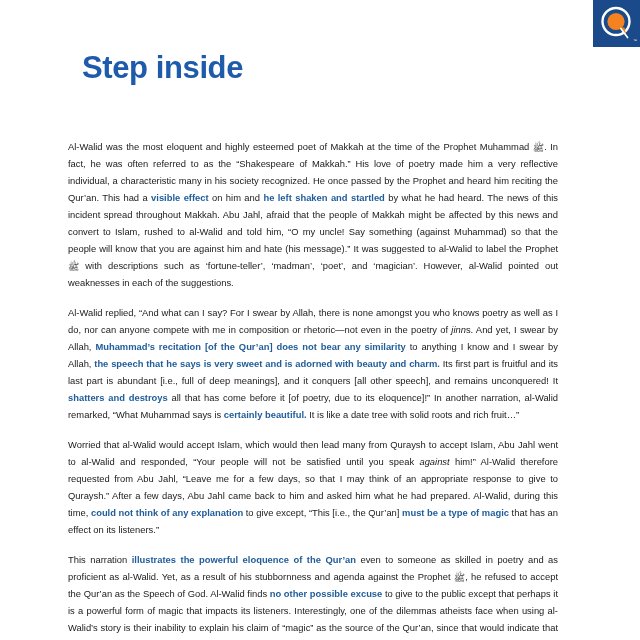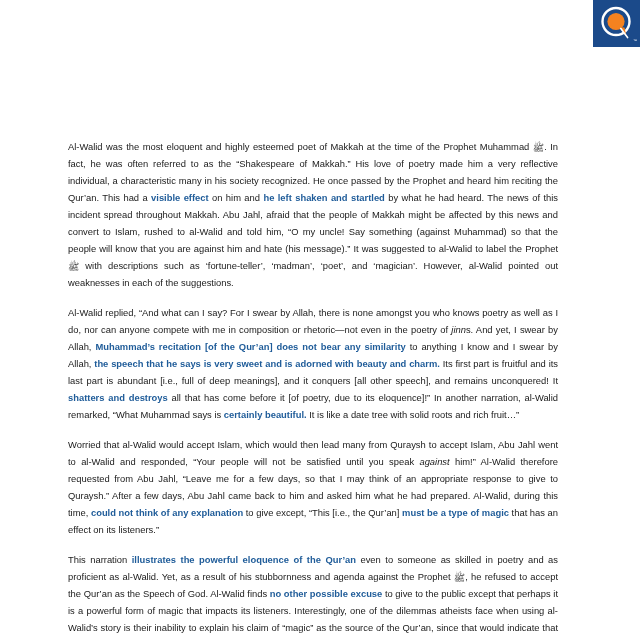--- a/index.html
+++ b/index.html
@@ -97,20 +97,21 @@
     <svg width="47" height="47" viewBox="0 0 47 47">
       <rect x="0" y="0" width="47" height="47" fill="#1b4a8a"></rect>
       <circle cx="23" cy="21.5" r="13.5" fill="none" stroke="#ffffff" stroke-width="2.4"></circle>
       <circle cx="23" cy="21.5" r="8.6" fill="#f58220"></circle>
       <path d="M26.5 27.2 L33.5 36.5 L31.5 27.5 Z" fill="#f58220"></path>
       <path d="M27.8 28.5 L34.6 37.6" stroke="#ffffff" stroke-width="1.6" fill="none" stroke-linecap="round"></path>
       <text x="40" y="42" font-size="4" fill="#ffffff" font-family="'Liberation Sans', sans-serif">™</text>
     </svg>
   </div>
 
+  <div class="title">Step inside</div>
 
   <div class="body-copy" id="article-body">
       <p><span>Al-Walid was the most eloquent and highly esteemed poet of Makkah at the time of the Prophet Muhammad </span><span class="salawat">ﷺ</span><span>. In fact, he was often referred to as the “Shakespeare of Makkah.” His love of poetry made him a very reflective individual, a characteristic many in his society recognized. He once passed by the Prophet and heard him reciting the Qur’an. This had a </span><span class="hl">visible effect</span><span> on him and </span><span class="hl">he left shaken and startled</span><span> by what he had heard. The news of this incident spread throughout Makkah. Abu Jahl, afraid that the people of Makkah might be affected by this news and convert to Islam, rushed to al-Walid and told him, “O my uncle! Say something (against Muhammad) so that the people will know that you are against him and hate (his message).” It was suggested to al-Walid to label the Prophet </span><span class="salawat">ﷺ</span><span> with descriptions such as ‘fortune-teller’, ‘madman’, ‘poet’, and ‘magician’. However, al-Walid pointed out weaknesses in each of the suggestions.</span></p>
       <p><span>Al-Walid replied, “And what can I say? For I swear by Allah, there is none amongst you who knows poetry as well as I do, nor can anyone compete with me in composition or rhetoric—not even in the poetry of </span><em class="it">jinn</em><span>s. And yet, I swear by Allah, </span><span class="hl">Muhammad’s recitation [of the Qur’an] does not bear any similarity</span><span> to anything I know and I swear by Allah, </span><span class="hl">the speech that he says is very sweet and is adorned with beauty and charm.</span><span> Its first part is fruitful and its last part is abundant [i.e., full of deep meanings], and it conquers [all other speech], and remains unconquered! It </span><span class="hl">shatters and destroys</span><span> all that has come before it [of poetry, due to its eloquence]!” In another narration, al-Walid remarked, “What Muhammad says is </span><span class="hl">certainly beautiful.</span><span> It is like a date tree with solid roots and rich fruit…”</span></p>
       <p><span>Worried that al-Walid would accept Islam, which would then lead many from Quraysh to accept Islam, Abu Jahl went to al-Walid and responded, “Your people will not be satisfied until you speak </span><em class="it">against</em><span> him!” Al-Walid therefore requested from Abu Jahl, “Leave me for a few days, so that I may think of an appropriate response to give to Quraysh.” After a few days, Abu Jahl came back to him and asked him what he had prepared. Al-Walid, during this time, </span><span class="hl">could not think of any explanation</span><span> to give except, “This [i.e., the Qur’an] </span><span class="hl">must be a type of magic</span><span> that has an effect on its listeners.”</span></p>
       <p><span>This narration </span><span class="hl">illustrates the powerful eloquence of the Qur’an</span><span> even to someone as skilled in poetry and as proficient as al-Walid. Yet, as a result of his stubbornness and agenda against the Prophet </span><span class="salawat">ﷺ</span><span>, he refused to accept the Qur’an as the Speech of God. Al-Walid finds </span><span class="hl">no other possible excuse</span><span> to give to the public except that perhaps it is a powerful form of magic that impacts its listeners. Interestingly, one of the dilemmas atheists face when using al-Walid’s story is their inability to explain his claim of “magic” as the source of the Qur’an, since that would indicate that magic does</span></p>
     </div>
 
 </div>
 

